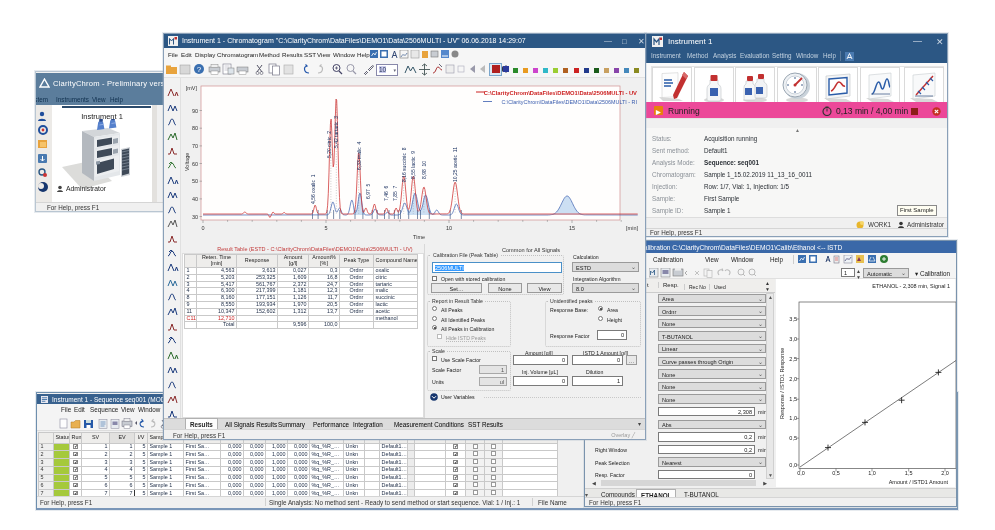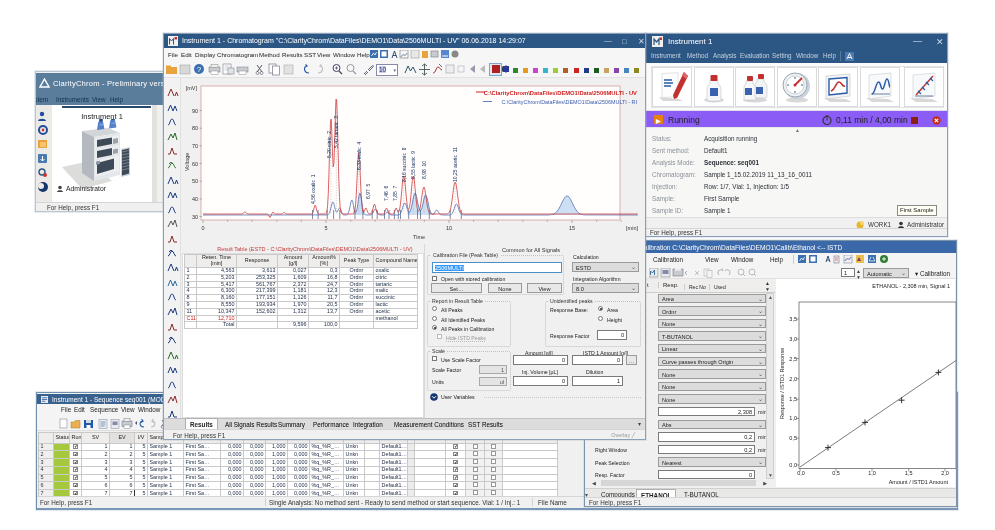--- a/index.html
+++ b/index.html
@@ -581,29 +581,29 @@
  </svg>
  <svg class="a" style="left:259px;top:5px" width="38" height="38" viewBox="0 0 38 38">
   <polygon points="5,30 27,31 33,34 11,34" fill="#d8d8d8"></polygon>
   <polygon points="8,7 30,5 30,28 8,31" fill="#f8f9fa" stroke="#c8ccd0" stroke-width=".6"></polygon>
   <path d="M11 27L28 8" stroke="#c23030" stroke-width="1.4"></path>
   <path d="M13 23l3 3M17 19l3 3M21 14l3 3M25 10l3 3" stroke="#2a5ca8" stroke-width="1.2"></path>
   <path d="M10 28h18" stroke="#44608c" stroke-width=".8"></path>
  </svg>
 
  </div>
- <div class="a" style="left:0;top:77px;width:100%;height:17px;background:#8b5cf6;border-bottom:1px solid #e6e6e6">
+ <div class="a" style="left:0;top:68px;width:100%;height:17px;background:#ec4899;border-bottom:1px solid #e6e6e6">
    <div class="a" style="left:8px;top:4px;width:9px;height:9px;background:#e8820c;border-radius:1px"></div>
    <div class="a" style="left:10px;top:5.5px;color:#fff;font-size:6px;font-weight:bold">▶</div>
    <span class="a" style="left:22px;top:4px;font-size:8.5px;color:#222">Running</span>
    <svg class="a" style="left:176px;top:4px" width="10" height="10" viewBox="0 0 10 10">
         <circle cx="5" cy="5.5" r="4" fill="none" stroke="#333" stroke-width="1.2"></circle>
         <path d="M5 5.5V3M3.5 1h3M5 1v1.5" stroke="#333" stroke-width="1"></path>
       </svg>
-   <span class="a" style="left:190px;top:4px;font-size:8.5px;color:#222">0,11 min / 4,00 min</span>
+   <span class="a" style="left:190px;top:4px;font-size:8.5px;color:#222">0,13 min / 4,00 min</span>
    <div class="a" style="left:265px;top:6px;width:7px;height:7px;background:#8c1d18"></div>
    <svg class="a" style="left:286px;top:5px" width="9" height="9" viewBox="0 0 9 9">
         <circle cx="4.5" cy="4.5" r="4.2" fill="#c52f21"></circle>
         <path d="M2.8 2.8l3.4 3.4M6.2 2.8L2.8 6.2" stroke="#fff" stroke-width="1.1"></path>
       </svg>
  </div>
  <div class="a" style="left:0;top:94px;width:100%;height:89px;background:#f7f7f6">
    <div class="a" style="left:149px;top:-1px;font-size:5px;color:#777">▲</div>
  </div>
  <div class="a" style="left:6px;top:101px;font-size:6.3px;color:#8a9097">Status:</div>

